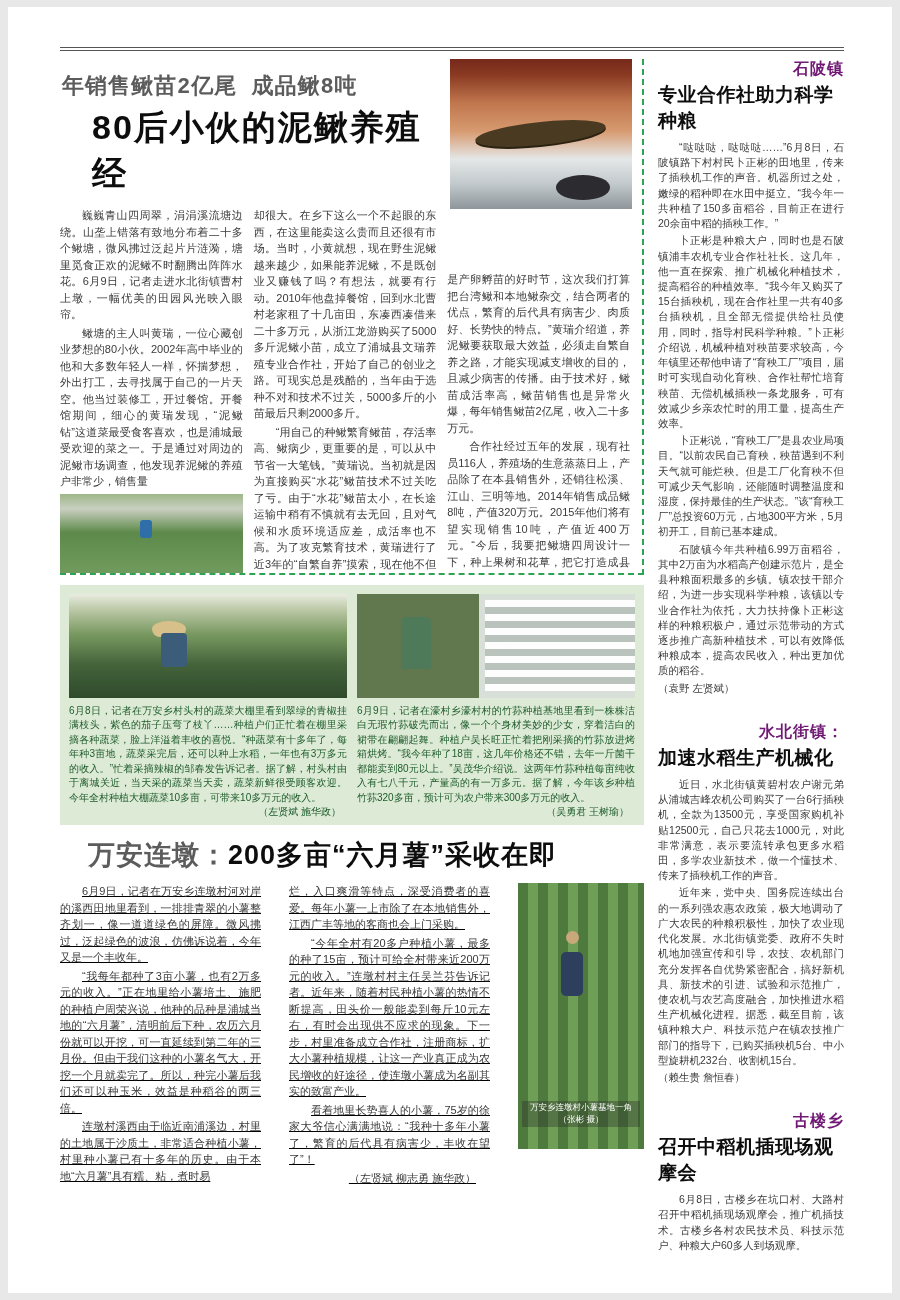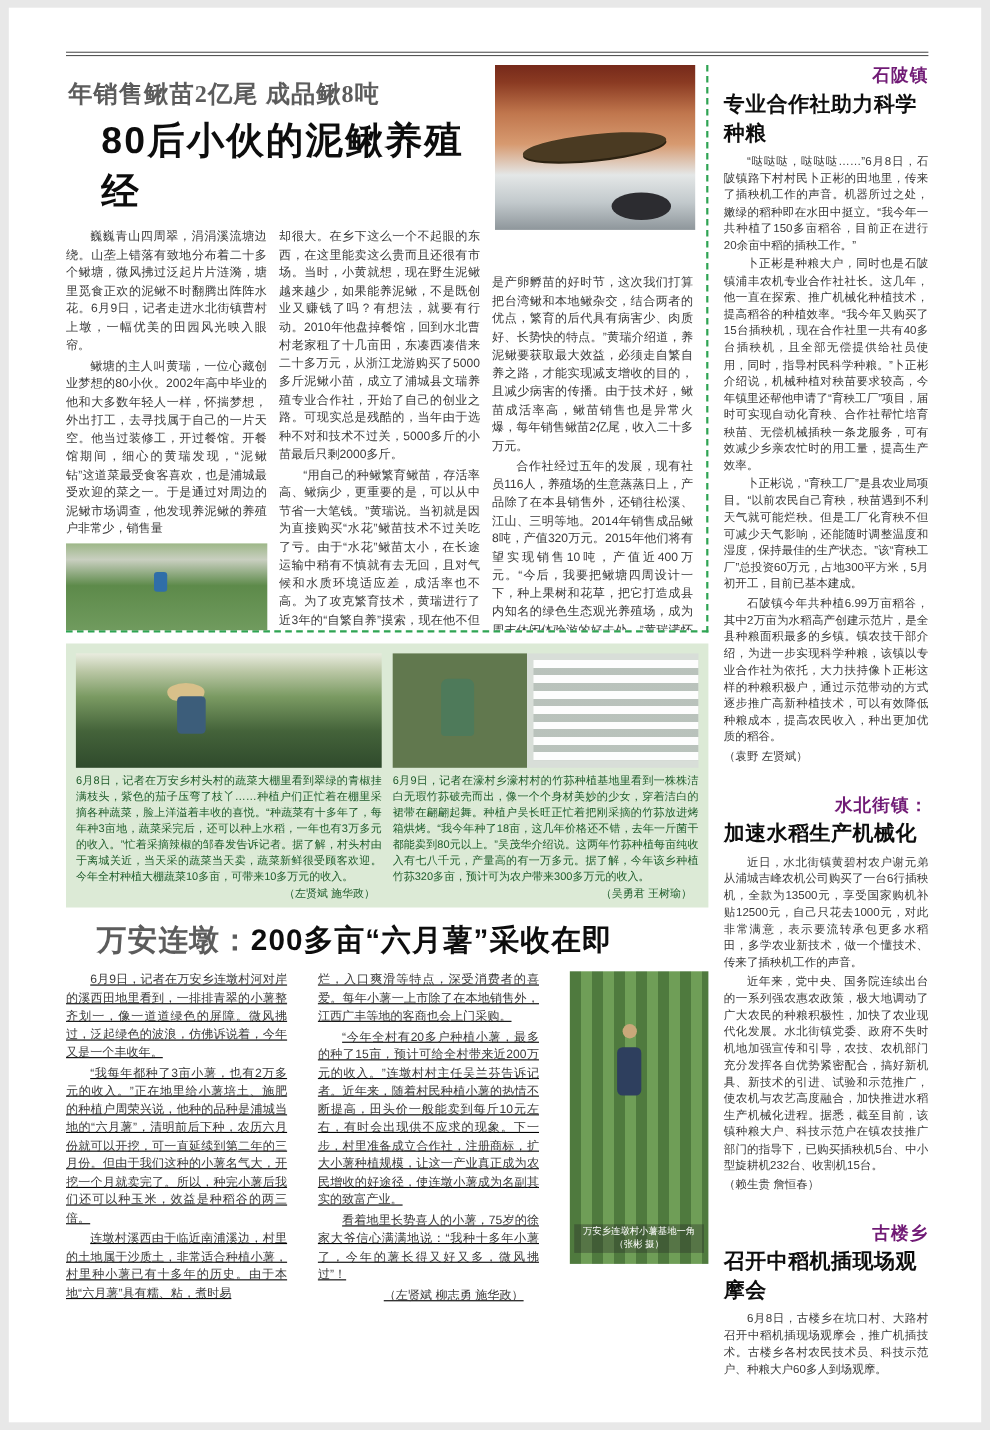--- a/index.html
+++ b/index.html
@@ -23,36 +23,36 @@
   .hdr-rule { height:4px; border-top:1.5px solid #555; border-bottom:1.5px solid #555; margin-top:6px; }
 
   
   .content { display:flex; gap:14px; margin-top:8px; }
   .main-col { width:584px; }
   .sidebar { flex:1; min-width:0; }
 
   
   .main-article { position:relative; border-right:2px dashed #2ea352; border-bottom:2px dashed #2ea352;
                   padding:6px 12px 12px 0; height:516px; overflow:hidden; }
-  .kicker { font-family:Liberation Serif, serif; color:#5c5c5c; font-size:22px; font-weight:bold;
+  .kicker { font-family:Liberation Mono, monospace; color:#5c5c5c; font-size:22px; font-weight:bold;
             letter-spacing:1px; margin:6px 0 4px 2px; }
   .headline { font-size:34px; font-weight:bold; color:#0d0d0d; letter-spacing:2px; margin:2px 0 10px 32px; }
   .head-wrap { width:388px; }
   .photo { position:relative; overflow:hidden; }
   .photo-fish { position:absolute; top:-6px; right:10px; width:182px; height:156px;
     background:linear-gradient(180deg,#6e2318 0%,#8a3a22 14%,#c0764d 32%,#d79a70 50%,#e4e7e7 68%,#c2c9cc 84%,#8e969b 100%); }
   .photo-fish::before { content:""; position:absolute; left:14%; top:44%; width:72%; height:15%;
     background:#4a3a22; border-radius:50%; transform:rotate(-6deg); box-shadow:0 2px 0 #2c2212; }
   .photo-fish::after { content:""; position:absolute; left:58%; bottom:6%; width:30%; height:16%;
     background:#2c2c30; border-radius:50%; }
   .body-cols { display:flex; gap:11px; margin-top:4px; }
   .bcol { flex:1; min-width:0; font-size:11px; line-height:1.5; color:#3a3a3a; text-align:justify; }
   .bcol p { margin-bottom:2px; }
   .indent { text-indent:2em; }
-  .bcol-3 { margin-top:42px; }
+  .bcol-3 { margin-top:64px; }
   .photo-field { width:100%; height:148px; margin-top:4px;
     background:linear-gradient(180deg,#9db788 0%,#c9cfc0 10%,#5d8a4a 26%,#6f9a5d 52%,#87a571 72%,#b9c2ab 100%); }
   .photo-field::before { content:""; position:absolute; left:44%; top:18%; width:12px; height:18px;
     background:#2f6ea8; border-radius:3px; }
   .photo-field::after { content:""; position:absolute; left:0; top:62%; width:100%; height:3px; background:rgba(255,255,255,.55); }
   .byline { text-align:right; color:#3a3a3a; padding-right:14px; }
 
   
   .mid-section { background:#dcead6; margin-top:10px; padding:9px 9px 6px; display:flex; gap:10px; height:240px; }
   .mid-item { flex:1; min-width:0; display:flex; flex-direction:column; }
@@ -77,21 +77,21 @@
   .b-head .mainp { color:#0d0d0d; font-weight:bold; }
   .b-cols { display:flex; gap:28px;text-decoration:underline; }
   .b-col { flex:1; min-width:0; font-size:11px; line-height:1.5; color:#3a3a3a; text-align:justify; }
   .b-col p { margin-bottom:2px; }
   .photo-yam { width:126px; height:266px; flex:0 0 auto;
     background:repeating-linear-gradient(90deg,#4f7a3e 0 10px,#6f9e57 10px 20px); }
   .photo-yam::before { content:""; position:absolute; left:34%; top:26%; width:22px; height:44px;
     background:#2e3f5e; border-radius:5px; }
   .photo-yam::after { content:""; position:absolute; left:38%; top:18%; width:13px; height:13px;
     background:#c9a87a; border-radius:50%; }
-  .yam-cap { position:absolute; bottom:10px; left:4px; right:4px; font-size:8.5px; color:#fff;
+  .yam-cap { position:absolute; bottom:22px; left:4px; right:4px; font-size:8.5px; color:#fff;
     text-align:center; background:rgba(40,40,40,.35); padding:1px 0; }
 
   
   .side-article { margin-bottom:26px; }
   .s-kicker { color:#701a75; font-size:16px; font-weight:bold; letter-spacing:1px;
               font-family:"Liberation Serif","DejaVu Serif",serif;text-align:right; }
   .s-title { color:#0d0d0d; font-size:19px; font-weight:bold; letter-spacing:0.5px; margin:2px 0 6px; }
   .s-body { font-size:10.5px; line-height:1.45; color:#3a3a3a; text-align:justify; }
   .s-body p { margin-bottom:2px; }
   .s-byline { padding-right:8px; }
@@ -152,21 +152,21 @@
         </div>
         <div class="b-cols">
           <div class="b-col">
             <p class="indent">6月9日，记者在万安乡连墩村河对岸的溪西田地里看到，一排排青翠的小薯整齐划一，像一道道绿色的屏障。微风拂过，泛起绿色的波浪，仿佛诉说着，今年又是一个丰收年。</p>
             <p class="indent">“我每年都种了3亩小薯，也有2万多元的收入。”正在地里给小薯培土、施肥的种植户周荣兴说，他种的品种是浦城当地的“六月薯”，清明前后下种，农历六月份就可以开挖，可一直延续到第二年的三月份。但由于我们这种的小薯名气大，开挖一个月就卖完了。所以，种完小薯后我们还可以种玉米，效益是种稻谷的两三倍。</p>
             <p class="indent">连墩村溪西由于临近南浦溪边，村里的土地属于沙质土，非常适合种植小薯，村里种小薯已有十多年的历史。由于本地“六月薯”具有糯、粘，煮时易</p>
           </div>
           <div class="b-col">
             <p>烂，入口爽滑等特点，深受消费者的喜爱。每年小薯一上市除了在本地销售外，江西广丰等地的客商也会上门采购。</p>
             <p class="indent">“今年全村有20多户种植小薯，最多的种了15亩，预计可给全村带来近200万元的收入。”连墩村村主任吴兰芬告诉记者。近年来，随着村民种植小薯的热情不断提高，田头价一般能卖到每斤10元左右，有时会出现供不应求的现象。下一步，村里准备成立合作社，注册商标，扩大小薯种植规模，让这一产业真正成为农民增收的好途径，使连墩小薯成为名副其实的致富产业。</p>
-            <p class="indent">看着地里长势喜人的小薯，75岁的徐家大爷信心满满地说：“我种十多年小薯了，今年的薯长得又好又多，微风拂过”！</p>
+            <p class="indent">看着地里长势喜人的小薯，75岁的徐家大爷信心满满地说：“我种十多年小薯了，繁育的后代具有病害少，丰收在望了”！</p>
             <p class="byline">（左贤斌 柳志勇 施华政）</p>
           </div>
           <div class="photo photo-yam">
             <div class="yam-cap">万安乡连墩村小薯基地一角（张彬 摄）</div>
           </div>
         </div>
       </div>
 
     </div>
 

